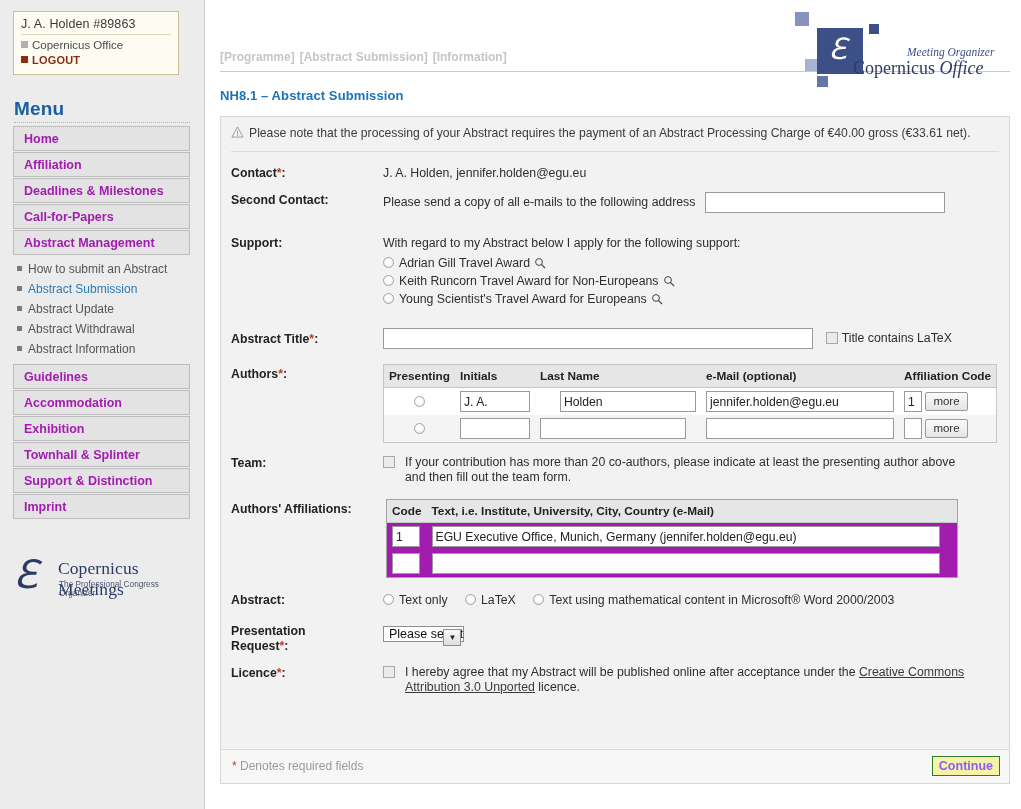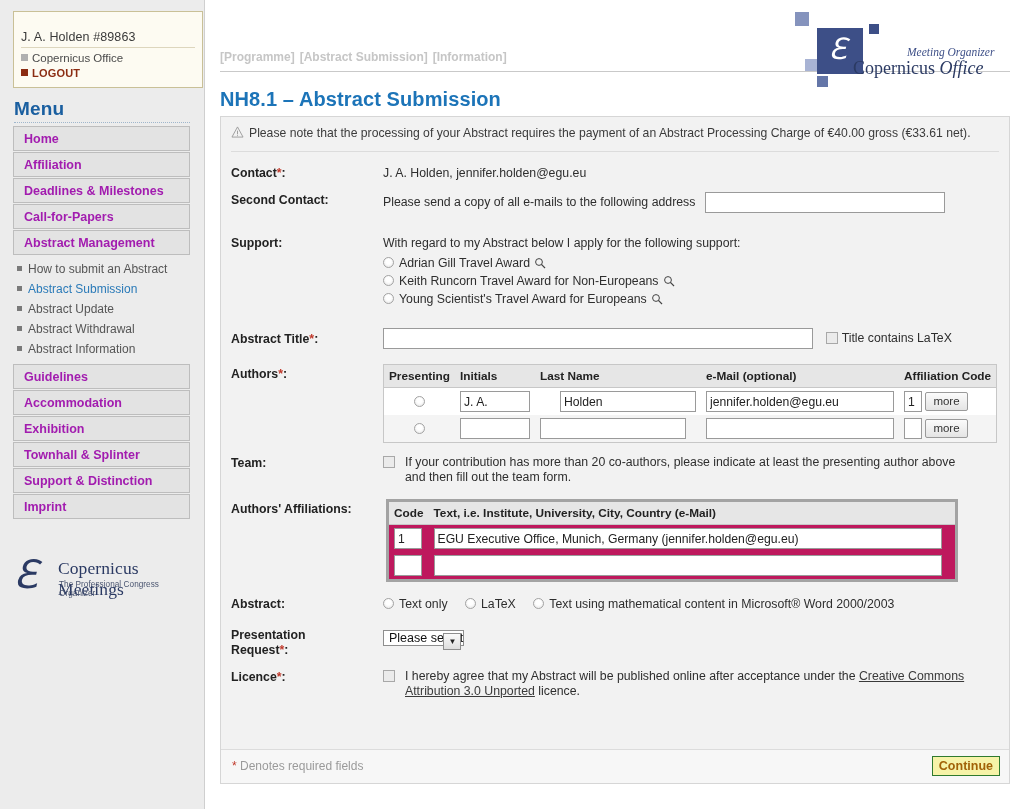--- a/index.html
+++ b/index.html
@@ -16,24 +16,24 @@
 
   
   #sidebar {
     position: absolute; left: 0; top: 0;
     width: 205px; height: 809px;
     background: #ececec;
     border-right: 1px solid #cfcfcf;
   }
   .user-box {
     position: absolute; left: 13px; top: 11px;
-    width: 190px;
+    width: 166px;
     background: #fdfbf2;
     border: 1px solid #c9c097;
-    padding: 18px 7px 6px 7px;
+    padding: 5px 7px 6px 7px;
   }
   .user-name {
     font-size: 12.5px; color: #3a3a3a; font-weight: 400;
     padding-bottom: 3px; border-bottom: 1px solid #ddd6bd;
     margin-bottom: 3px; letter-spacing: .1px;
   }
   .user-line { font-size: 11.5px; color: #4b4b4b; line-height: 15px; }
   .user-line.logout { color: #8b2c12; font-weight: bold; font-size: 11px; letter-spacing:.2px; }
   .sq { display:inline-block; width:7px; height:7px; margin-right:4px; position:relative; top:-1px;}
   .sq-gray { background:#b0b0b0; }
@@ -89,21 +89,21 @@
   #cop-logo .s4 { left:28px; top:70px; width:11px; height:11px; background:#6476a8; }
   #cop-logo .cmark { position:absolute; left:40px; top:26px; font-family:"Liberation Serif", serif; font-style:italic; font-size:30px; color:#ffffff; line-height:34px;}
   #cop-logo .mo { position:absolute; left:118px; top:40px; font-family:"Liberation Serif", serif; font-style:italic; font-size:11.5px; color:#3d4f87; white-space:nowrap;}
   #cop-logo .co { position:absolute; left:64px; top:52px; font-family:"Liberation Serif", serif; font-size:18px; color:#2b3a63; white-space:nowrap;}
   #cop-logo .co em { font-style:italic; }
 
   
   #main { position:absolute; left:206px; top:84px; width:815px; height:725px; }
   #page-title {
     position:absolute; left:14px; top:4px;
-    font-size:20px; font-weight:bold; color:#1c74b8; letter-spacing:.1px;
+    font-size:13px; font-weight:bold; color:#1c74b8; letter-spacing:.1px;
   }
   #form-panel {
     position:absolute; left:14px; top:32px; width:790px; height:668px;
     background:#f2f2f2; border:1px solid #d6d6d6;
   }
   #notice {
     position:relative; margin:8px 12px 0 10px; padding-left:18px;
     font-size:12.2px; color:#3b3b3b; line-height:16px;
   }
   #notice .warn-ico { position:absolute; left:0; top:1px; width:13px; height:12px; }
@@ -151,22 +151,22 @@
   .center { text-align:center; }
   .morebtn {
     display:inline-block; height:19px; line-height:17px; padding:0 7px;
     background: linear-gradient(#fbfbfb, #e4e4e4);
     border:1px solid #9a9a9a; border-radius:2px;
     font-size:11.5px; color:#333; cursor:pointer; vertical-align:middle;
   }
 
   
   .afftable {
-    border-collapse:collapse; background:#be185d;
-    border:3px solid #a3a3a3; width:572px;
+    border-collapse:collapse; background:#a21caf;
+    border:1px solid #a3a3a3; width:572px;
   }
   .afftable th {
     background:#e6e6e6; border-bottom:1px solid #c7c7c7;
     font-size:11.8px; font-weight:bold; color:#222; text-align:left;
     padding:3px 5px; white-space:nowrap;
   }
   .afftable td { padding:3px 5px; }
 
   .selwrap { position:relative; display:inline-block; }
   .selbox {
@@ -184,21 +184,21 @@
 
   #panel-footer {
     position:absolute; left:0; bottom:0; width:788px; height:34px;
     background:#f7f7f7; border-top:1px solid #dcdcdc;
   }
   #req-note { position:absolute; left:11px; top:9px; font-size:12px; color:#9a9a9a; }
   #req-note .star { color:#c0392b; }
   #continue-btn {
     position:absolute; right:9px; top:6px;
     background:#f6f3a8; border:1px solid #2f7a2f;
-    color:#a16207; font-weight:bold; font-size:12.5px;
+    color:#8b5cf6; font-weight:bold; font-size:12.5px;
     padding:2px 6px; cursor:pointer;
   }
 </style>
 </head>
 <body>
 
 <div id="page">
 
   <div id="sidebar">
 

